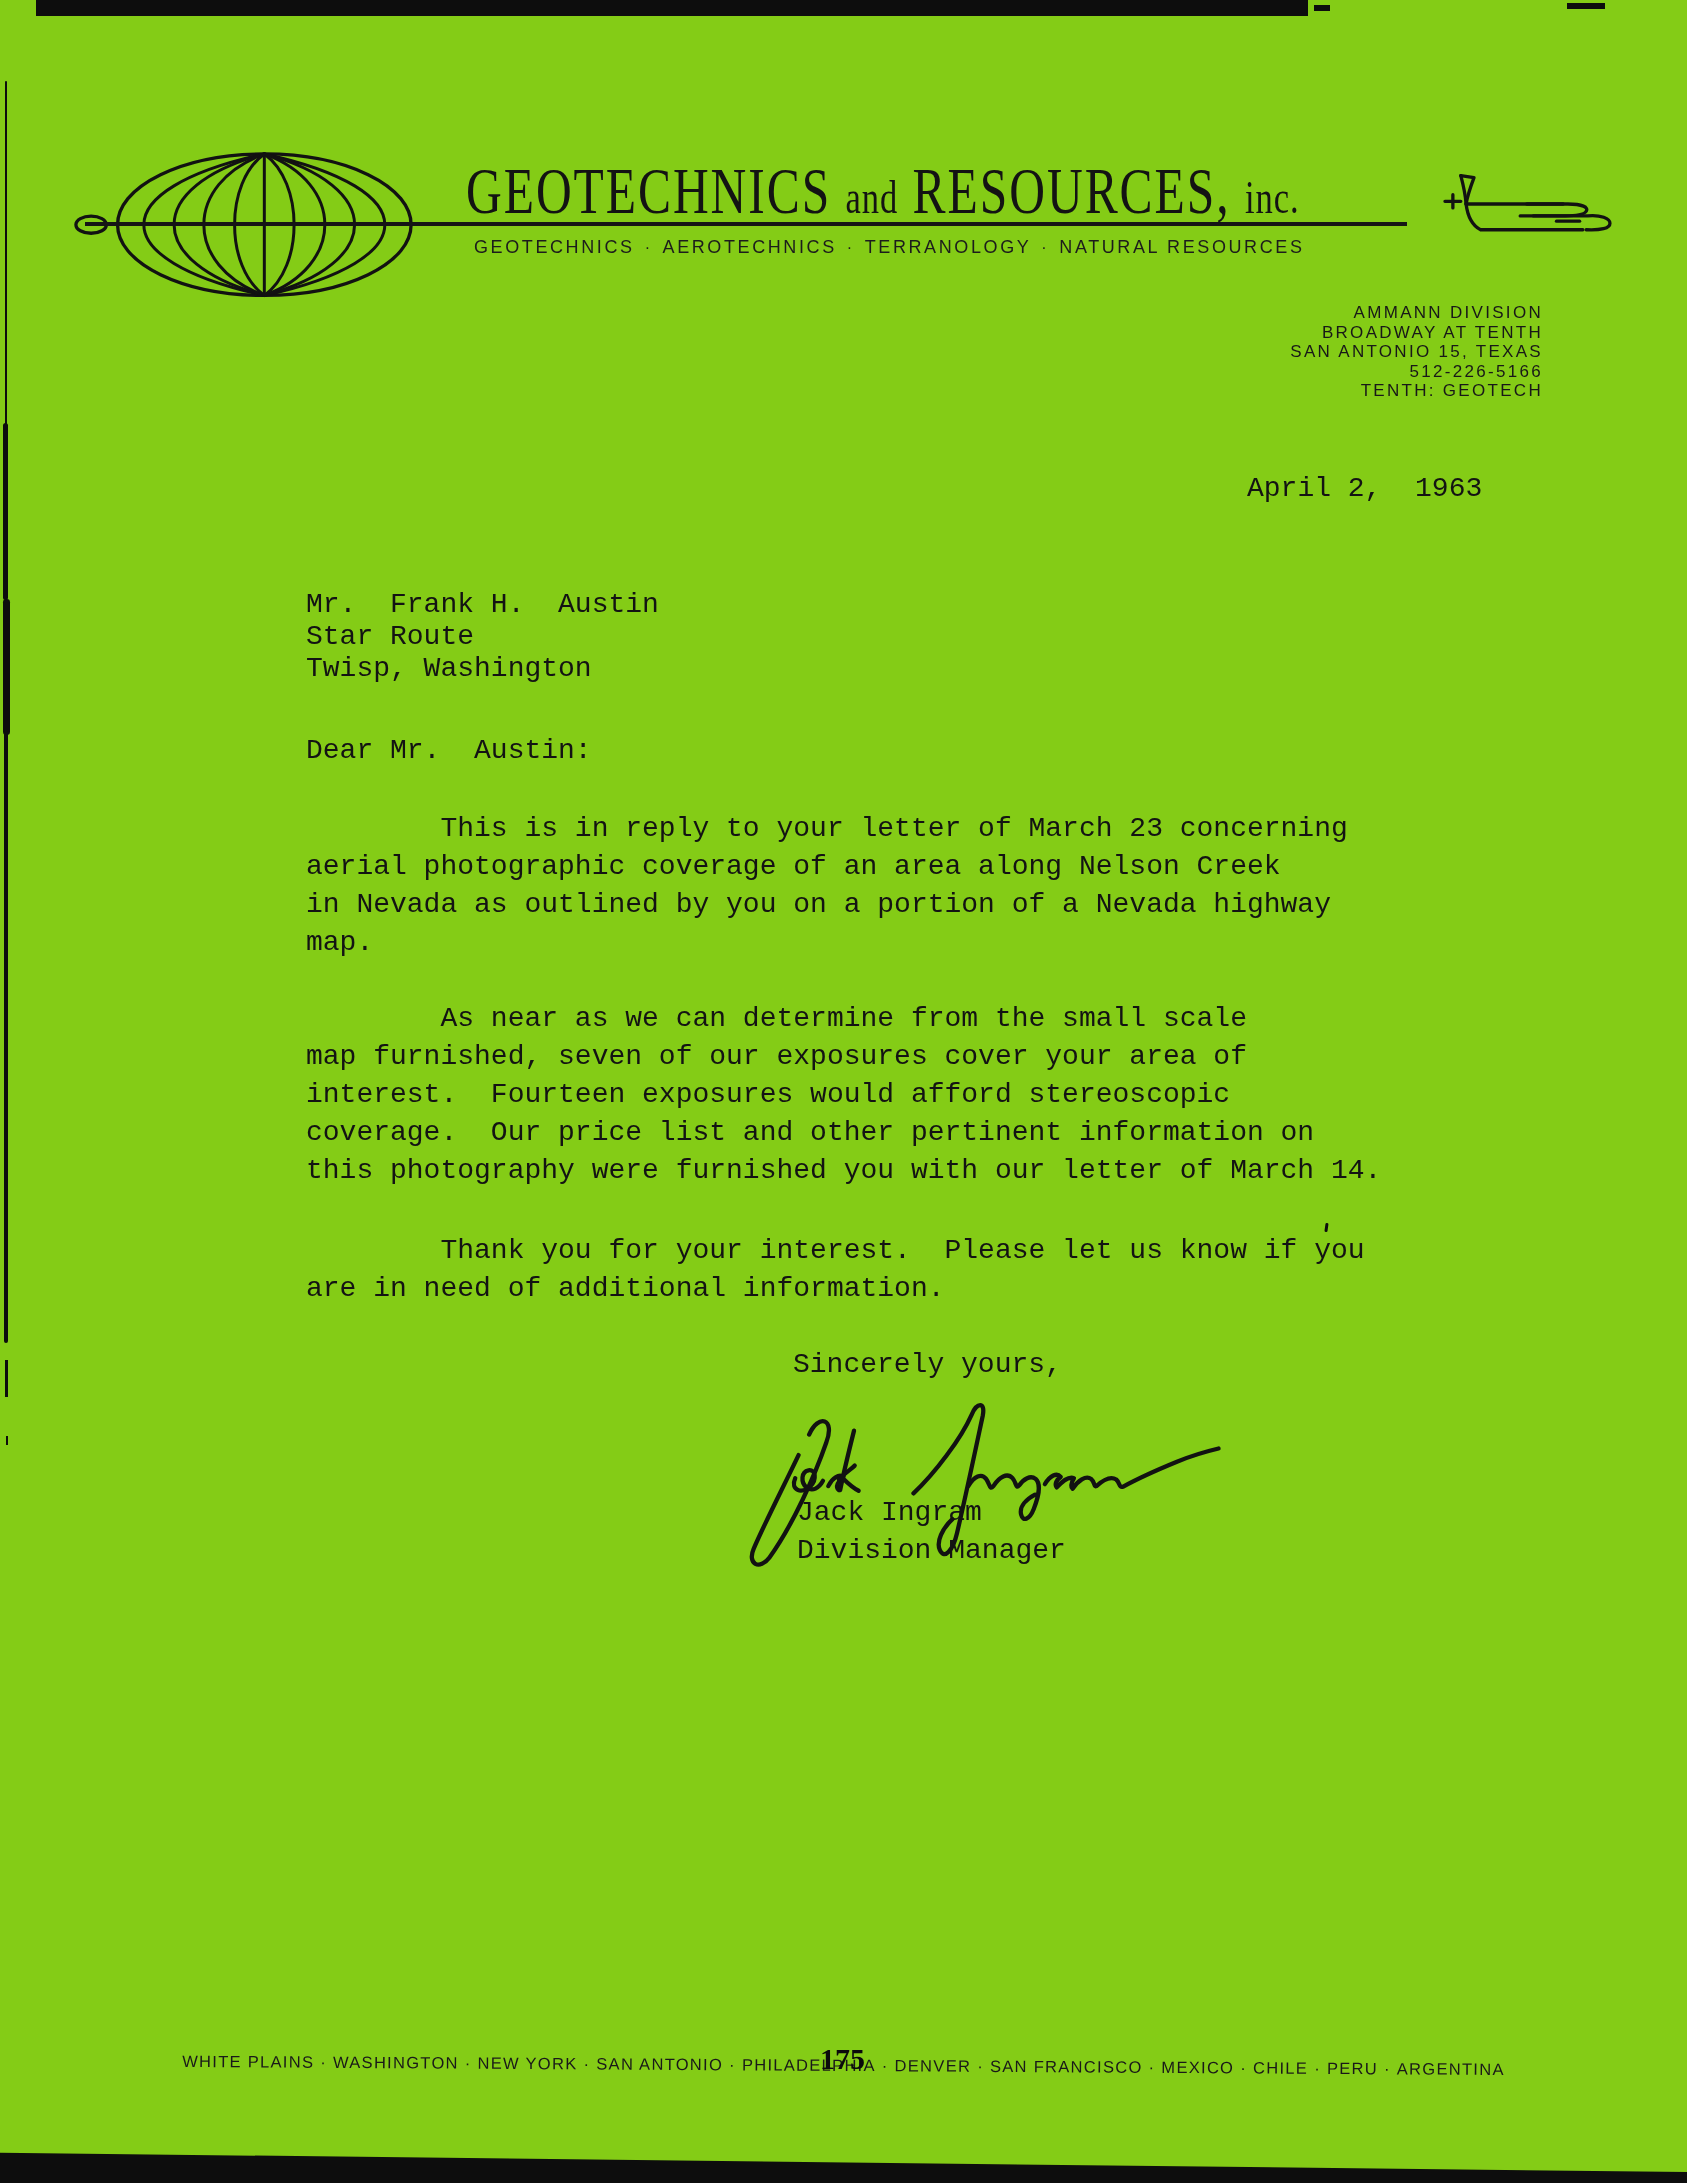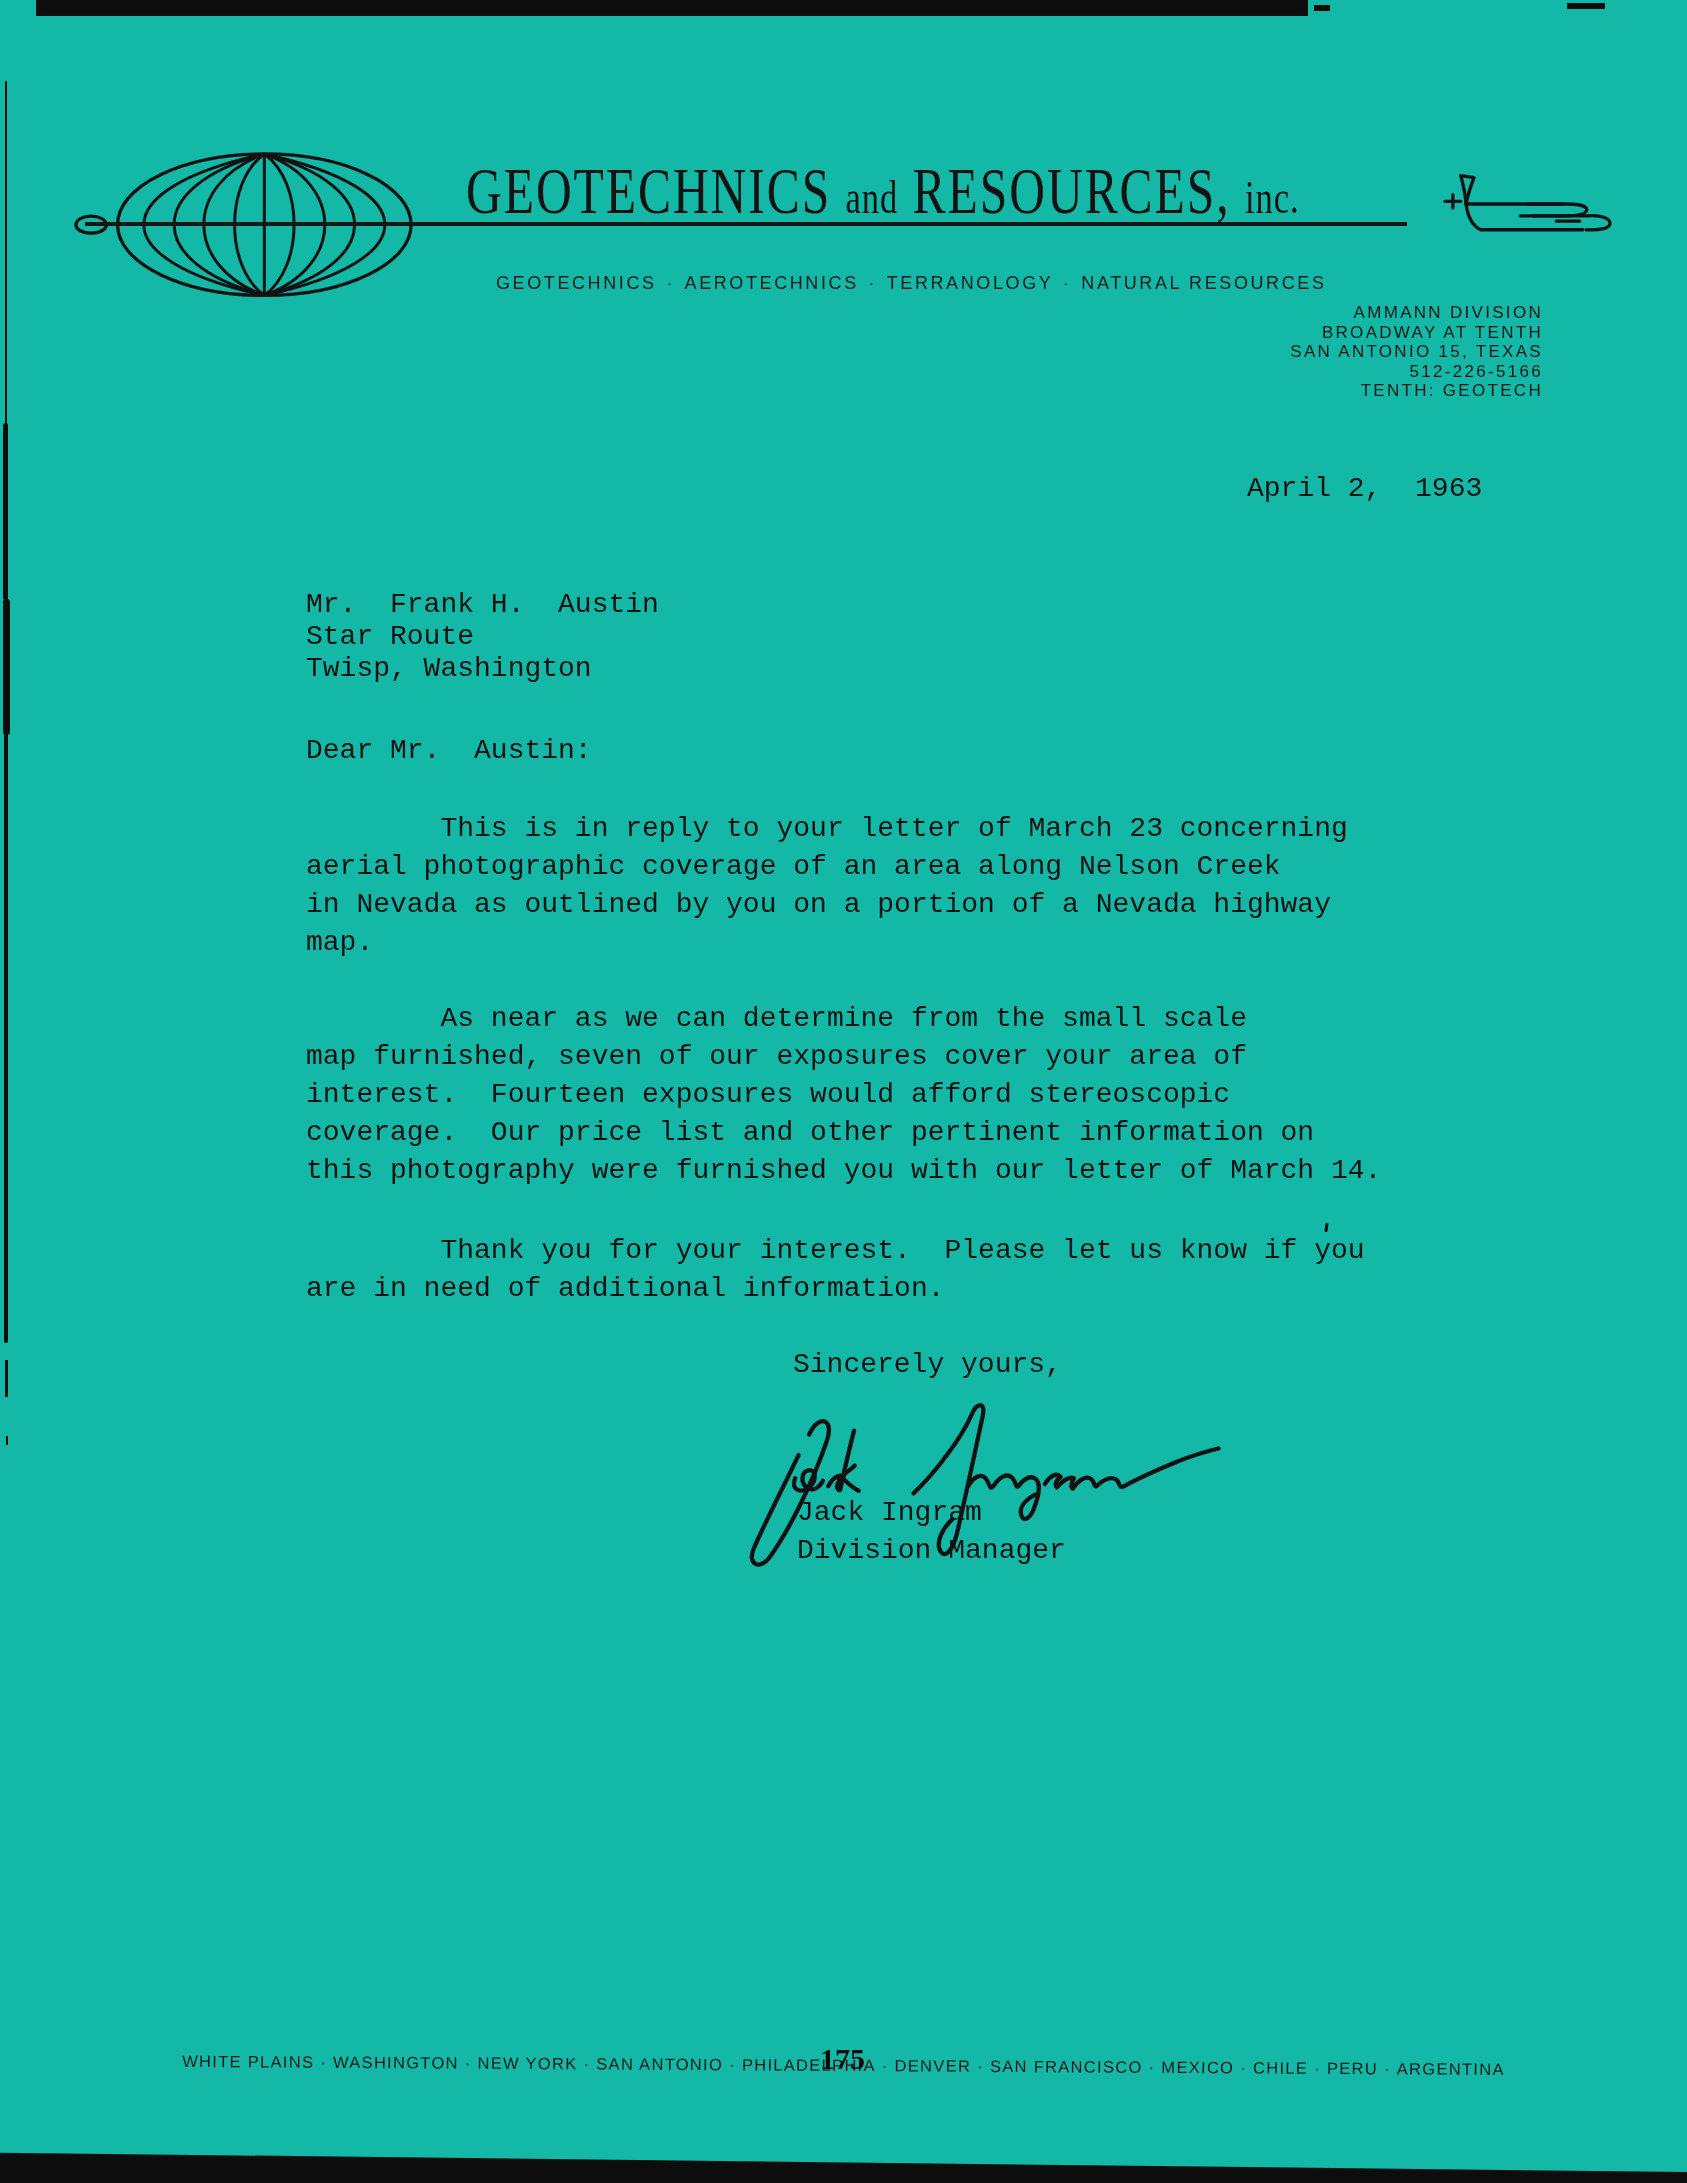--- a/index.html
+++ b/index.html
@@ -1,16 +1,16 @@
 <!DOCTYPE html>
 <html style="font-size:10.6px"><head>
 <meta charset="utf-8">
 <style>
   html,body{margin:0;padding:0;background:#9a9a9a;}
-  .page{position:relative;width:1687px;height:2183px;background:#14b8a6;overflow:hidden;
+  .page{position:relative;width:1687px;height:2183px;background:#84cc16;overflow:hidden;
         color:#131313;font-family:"Liberation Mono","DejaVu Sans Mono",monospace;}
   .abs{position:absolute;}
   
   .mono{font-family:"Liberation Mono","DejaVu Sans Mono",monospace;font-size:28px;line-height:38px;
         white-space:pre-wrap;letter-spacing:0px;}
   .addr{line-height:32px;}
   
   .company{font-family:"Liberation Serif","DejaVu Serif",serif;font-size:66px;letter-spacing:2.6px;
            white-space:nowrap;transform:scaleX(.75);transform-origin:0 50%;}
   .company .sm{font-size:46px;letter-spacing:1.3px;}
@@ -77,21 +77,21 @@
       <path d="M36,46 h24 M48,36 v20"></path>
       <path d="M60,7 L80,10 C74,26 70,38 68,50 L215,50"></path>
       <path d="M60,7 C64,22 67,36 68,50"></path>
       <path d="M68,50 C70,66 76,82 90,89 L245,89"></path>
       <path d="M160,50 L222,50 C244,50 254,55 250,61 C247,66 234,68 218,68 L150,68"></path>
       <path d="M170,68 L252,68 C272,66 286,72 286,79 C286,87 272,90 250,89"></path>
       <path d="M205,76 H240"></path>
     </g>
   </svg>
 
-  <div class="abs services" style="left:496px;top:237px;margin-top:36px;">
+  <div class="abs services" style="left:474px;top:237px;">
     <span>GEOTECHNICS</span><span class="dot">·</span><span>AEROTECHNICS</span><span class="dot">·</span><span>TERRANOLOGY</span><span class="dot">·</span><span>NATURAL RESOURCES</span>
   </div>
 
   <div class="abs division" style="left:1239px;top:303px;text-align:right;">
     <div>AMMANN DIVISION</div>
     <div>BROADWAY AT TENTH</div>
     <div>SAN ANTONIO 15, TEXAS</div>
     <div>512-226-5166</div>
     <div>TENTH: GEOTECH</div>
   </div>

